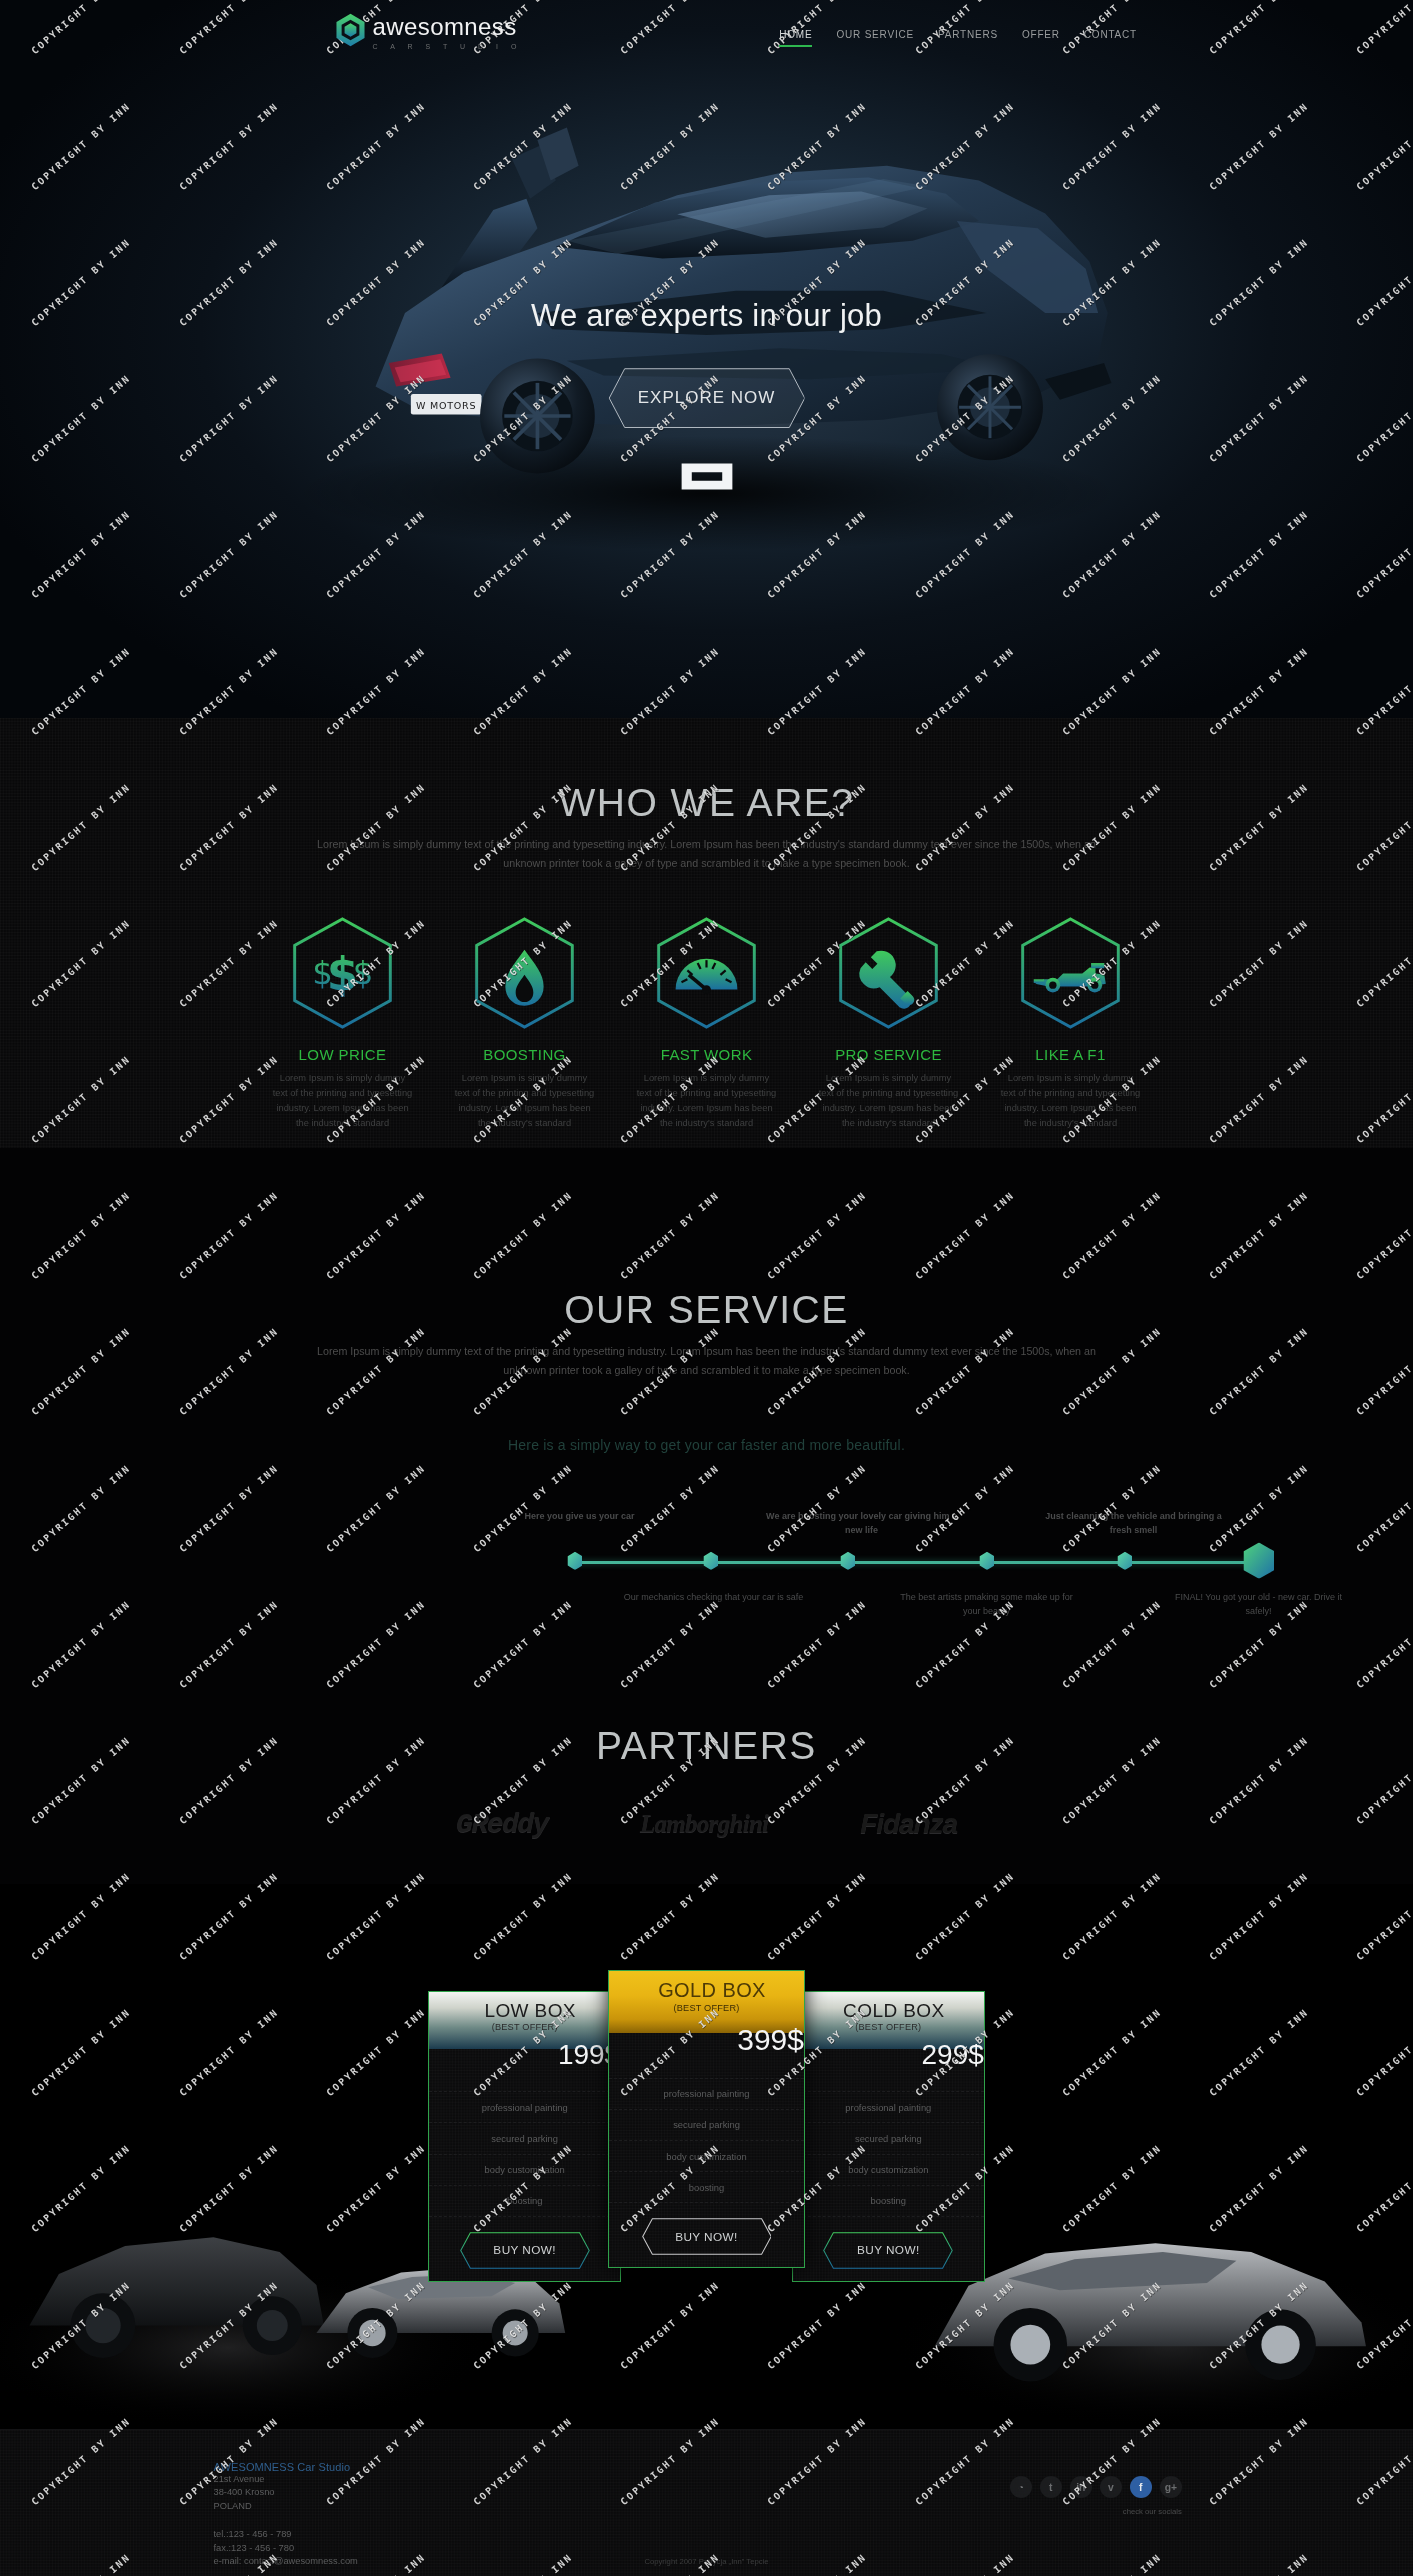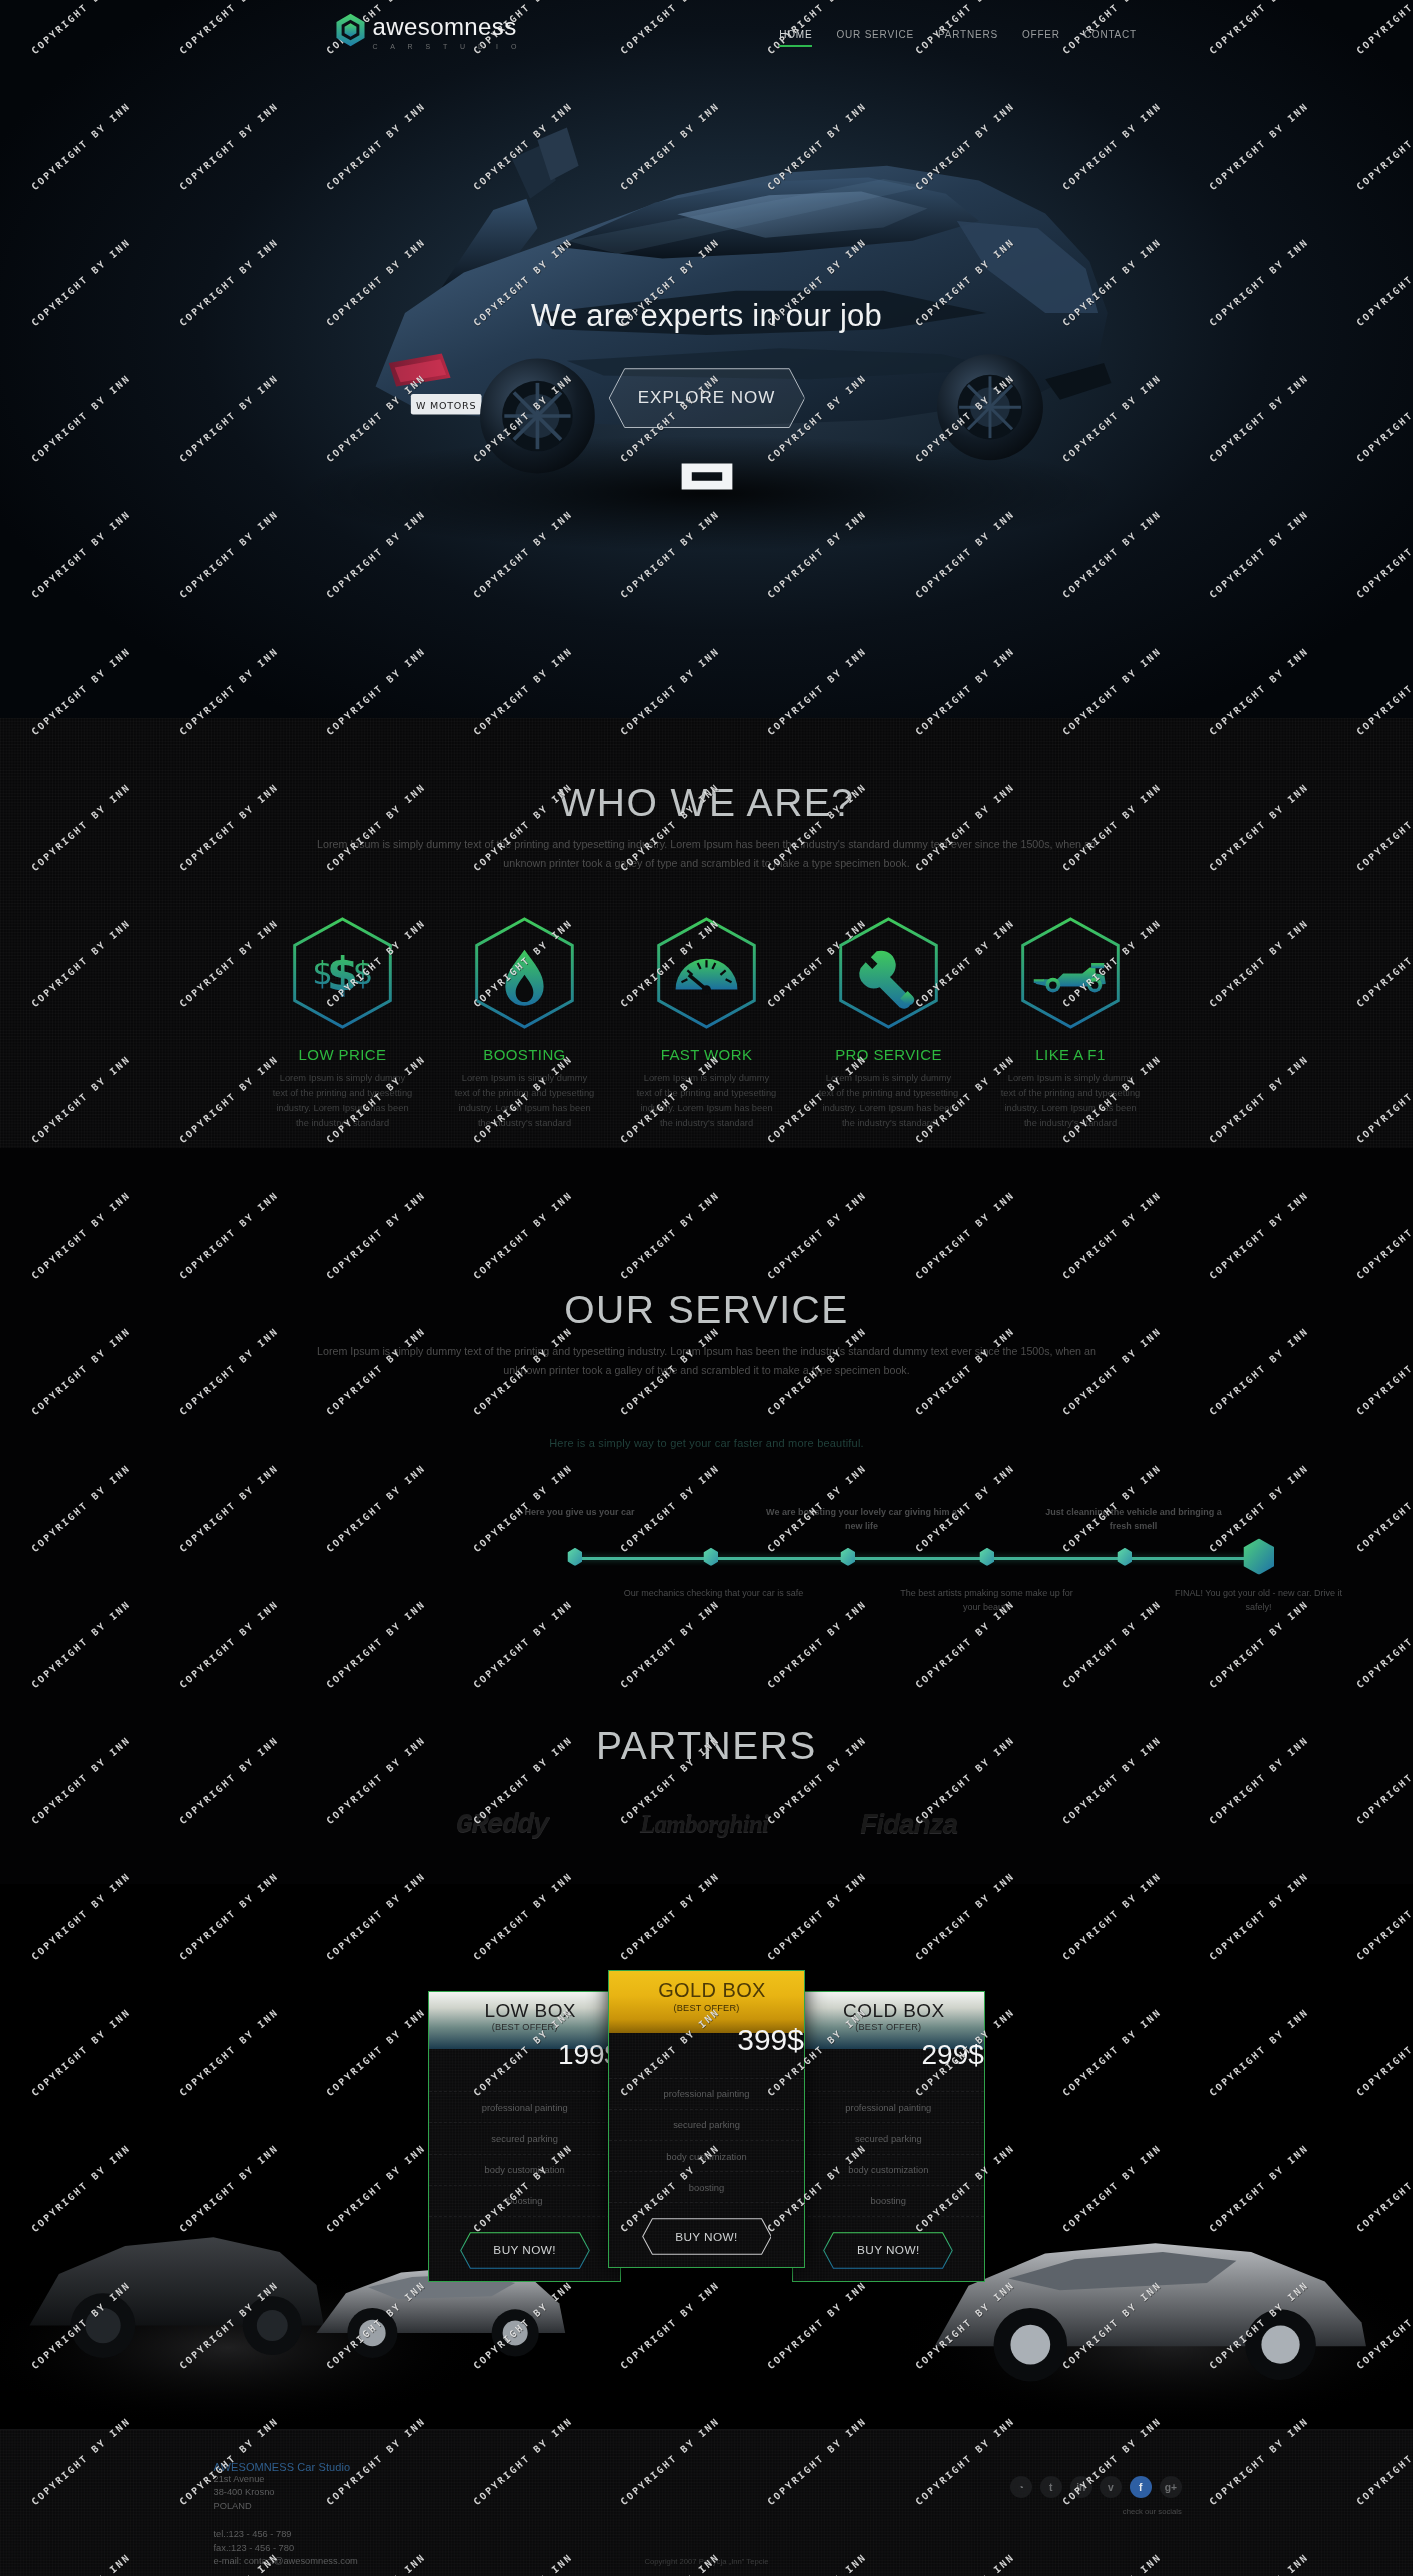--- a/index.html
+++ b/index.html
@@ -104,21 +104,21 @@
   }
   .feat-desc{
     margin-top:8px; font-size:9.3px; line-height:1.62; color:#3f4041; padding:0 8.8px;
   }
   
   #our-service{
     position:absolute; top:1148px; left:0; width:1413px; height:545px; background:#030304;
   }
   #our-service .sec-title{ padding-top:140px; }
   .svc-tagline{
-    text-align:center; margin-top:57px; font-size:11px; font-weight:300;
+    text-align:center; margin-top:57px; font-size:14px; font-weight:300;
     color:#21413b; letter-spacing:0.2px;
   }
   #timeline{ position:relative; margin-top:38px; height:140px; }
   .tl-line{
     position:absolute; left:358px; top:70px; width:695px; height:2.9px;
     background:linear-gradient(90deg,#46b79a,#3fae93);
     box-shadow:0 0 5.9px rgba(62,180,150,.45);
   }
   .tl-node{
     position:absolute; top:70px; transform:translate(-50%,-50%);

